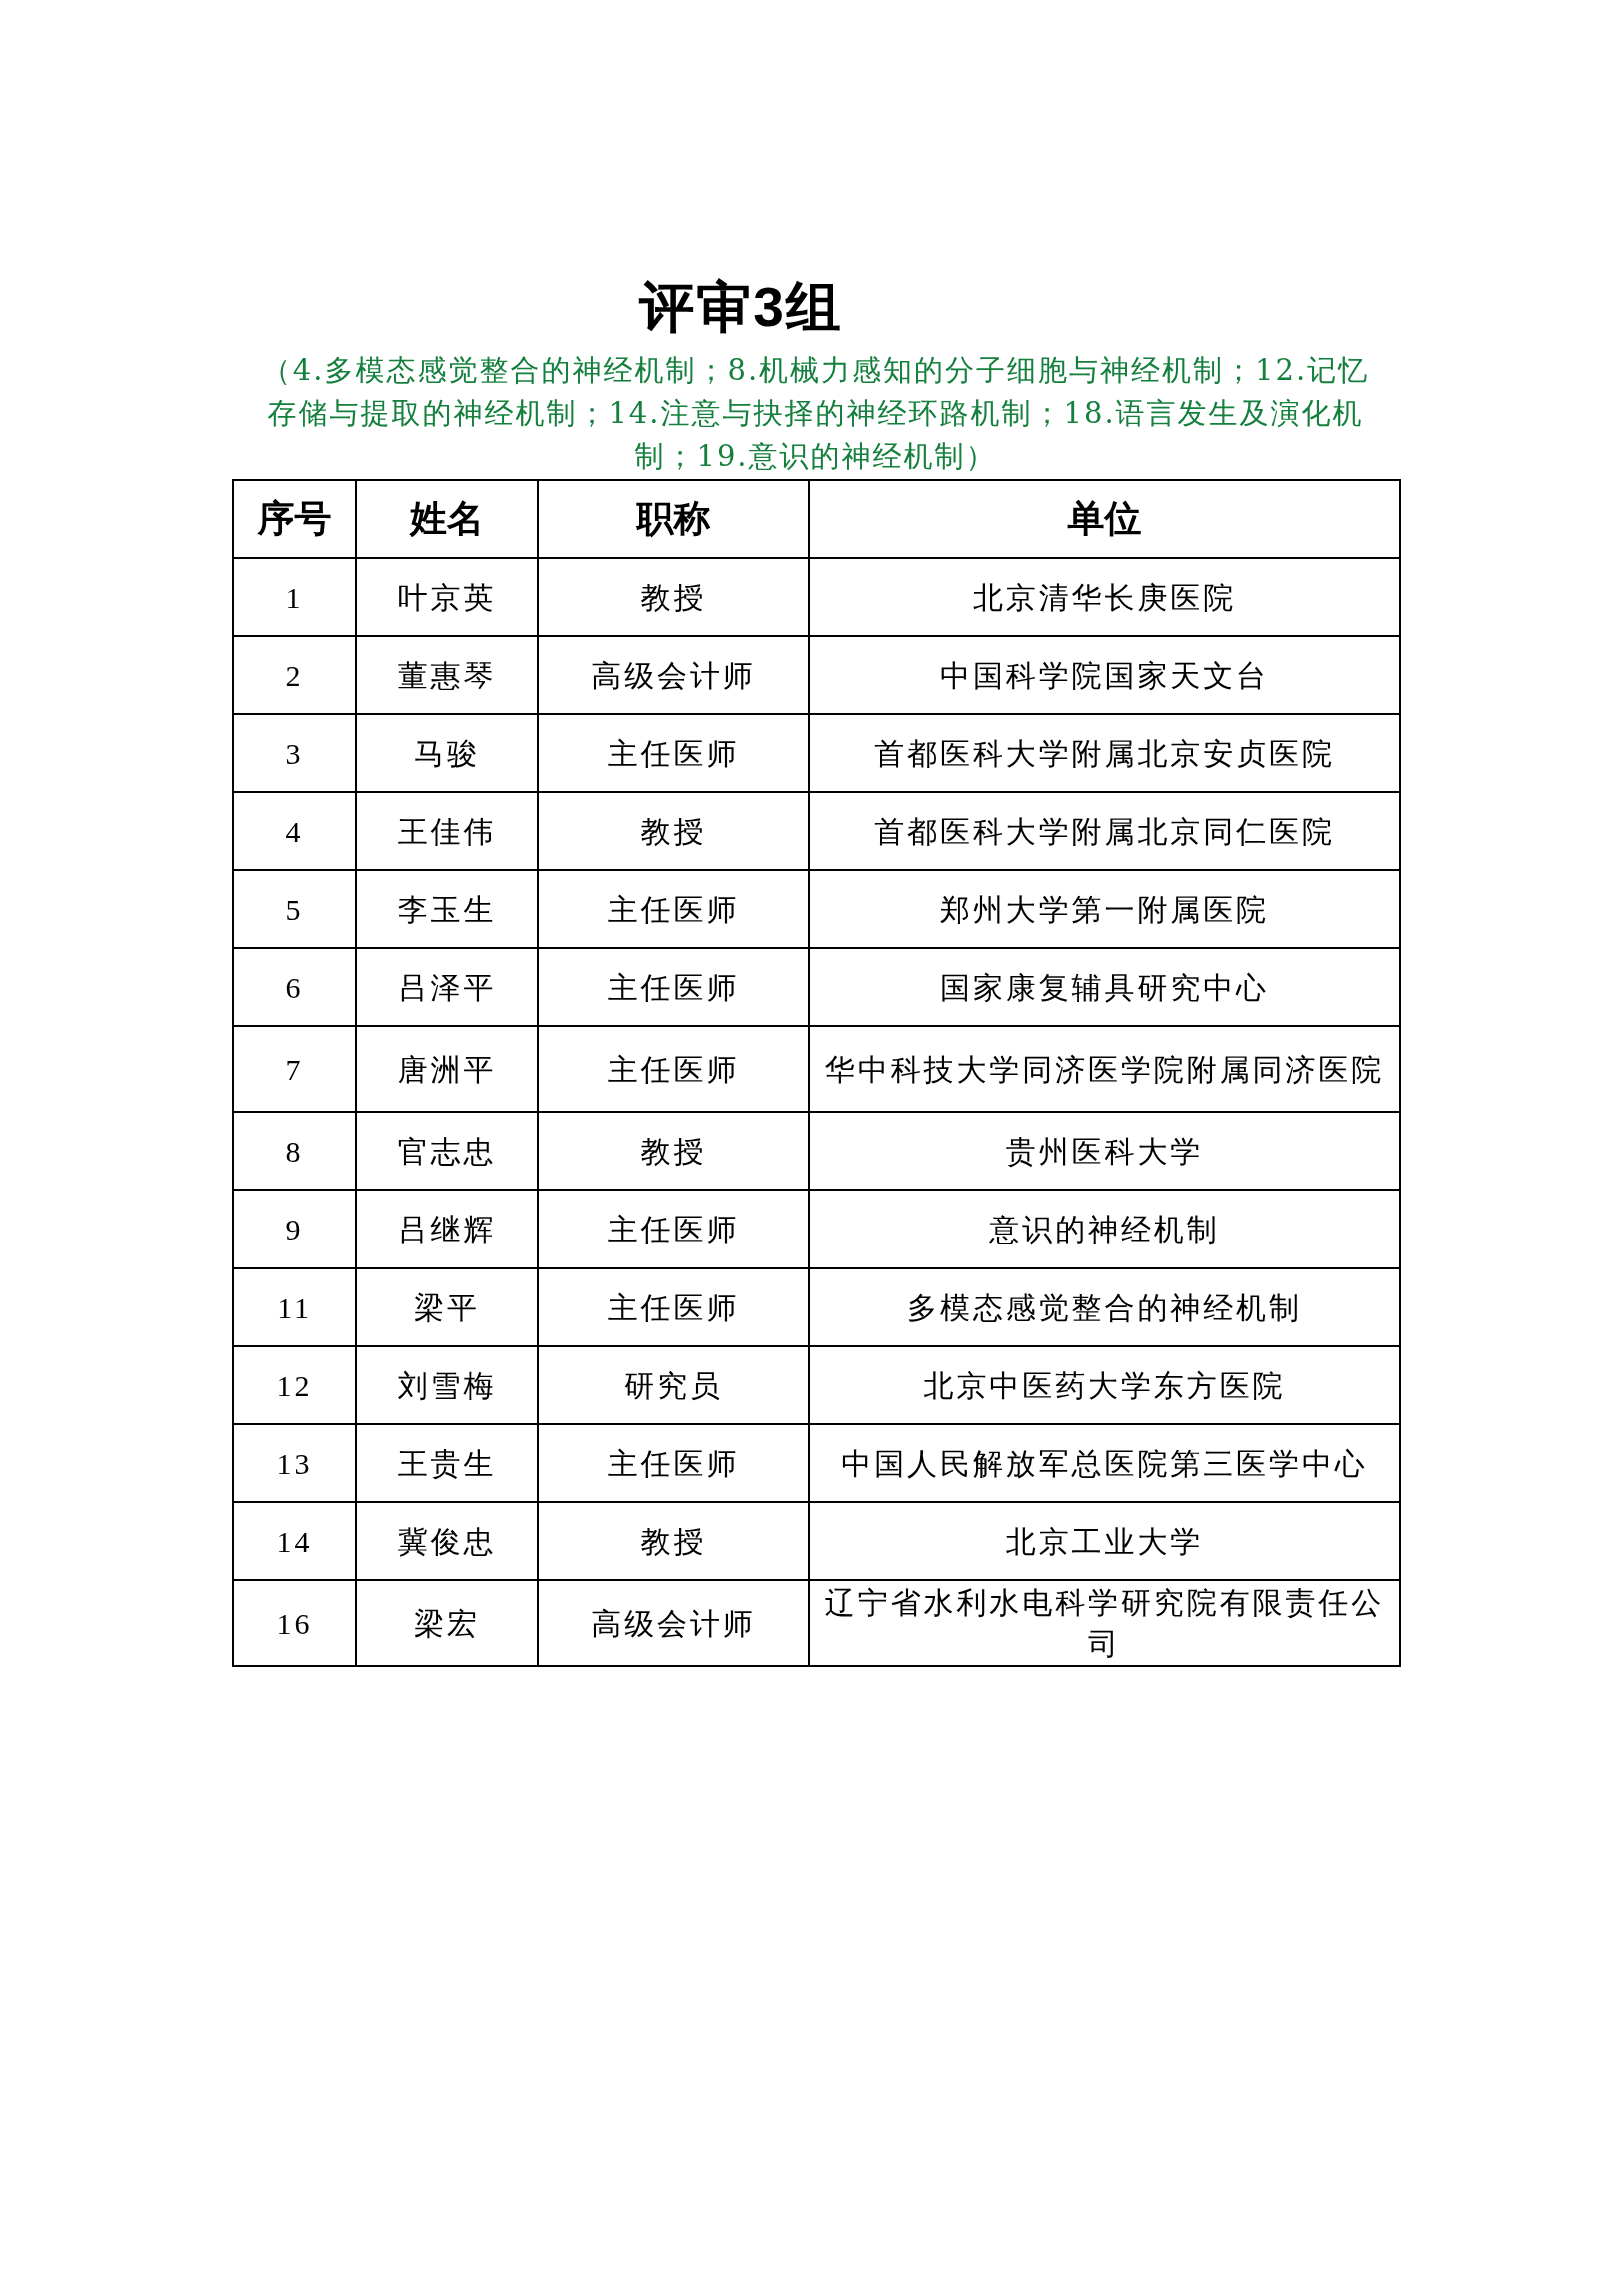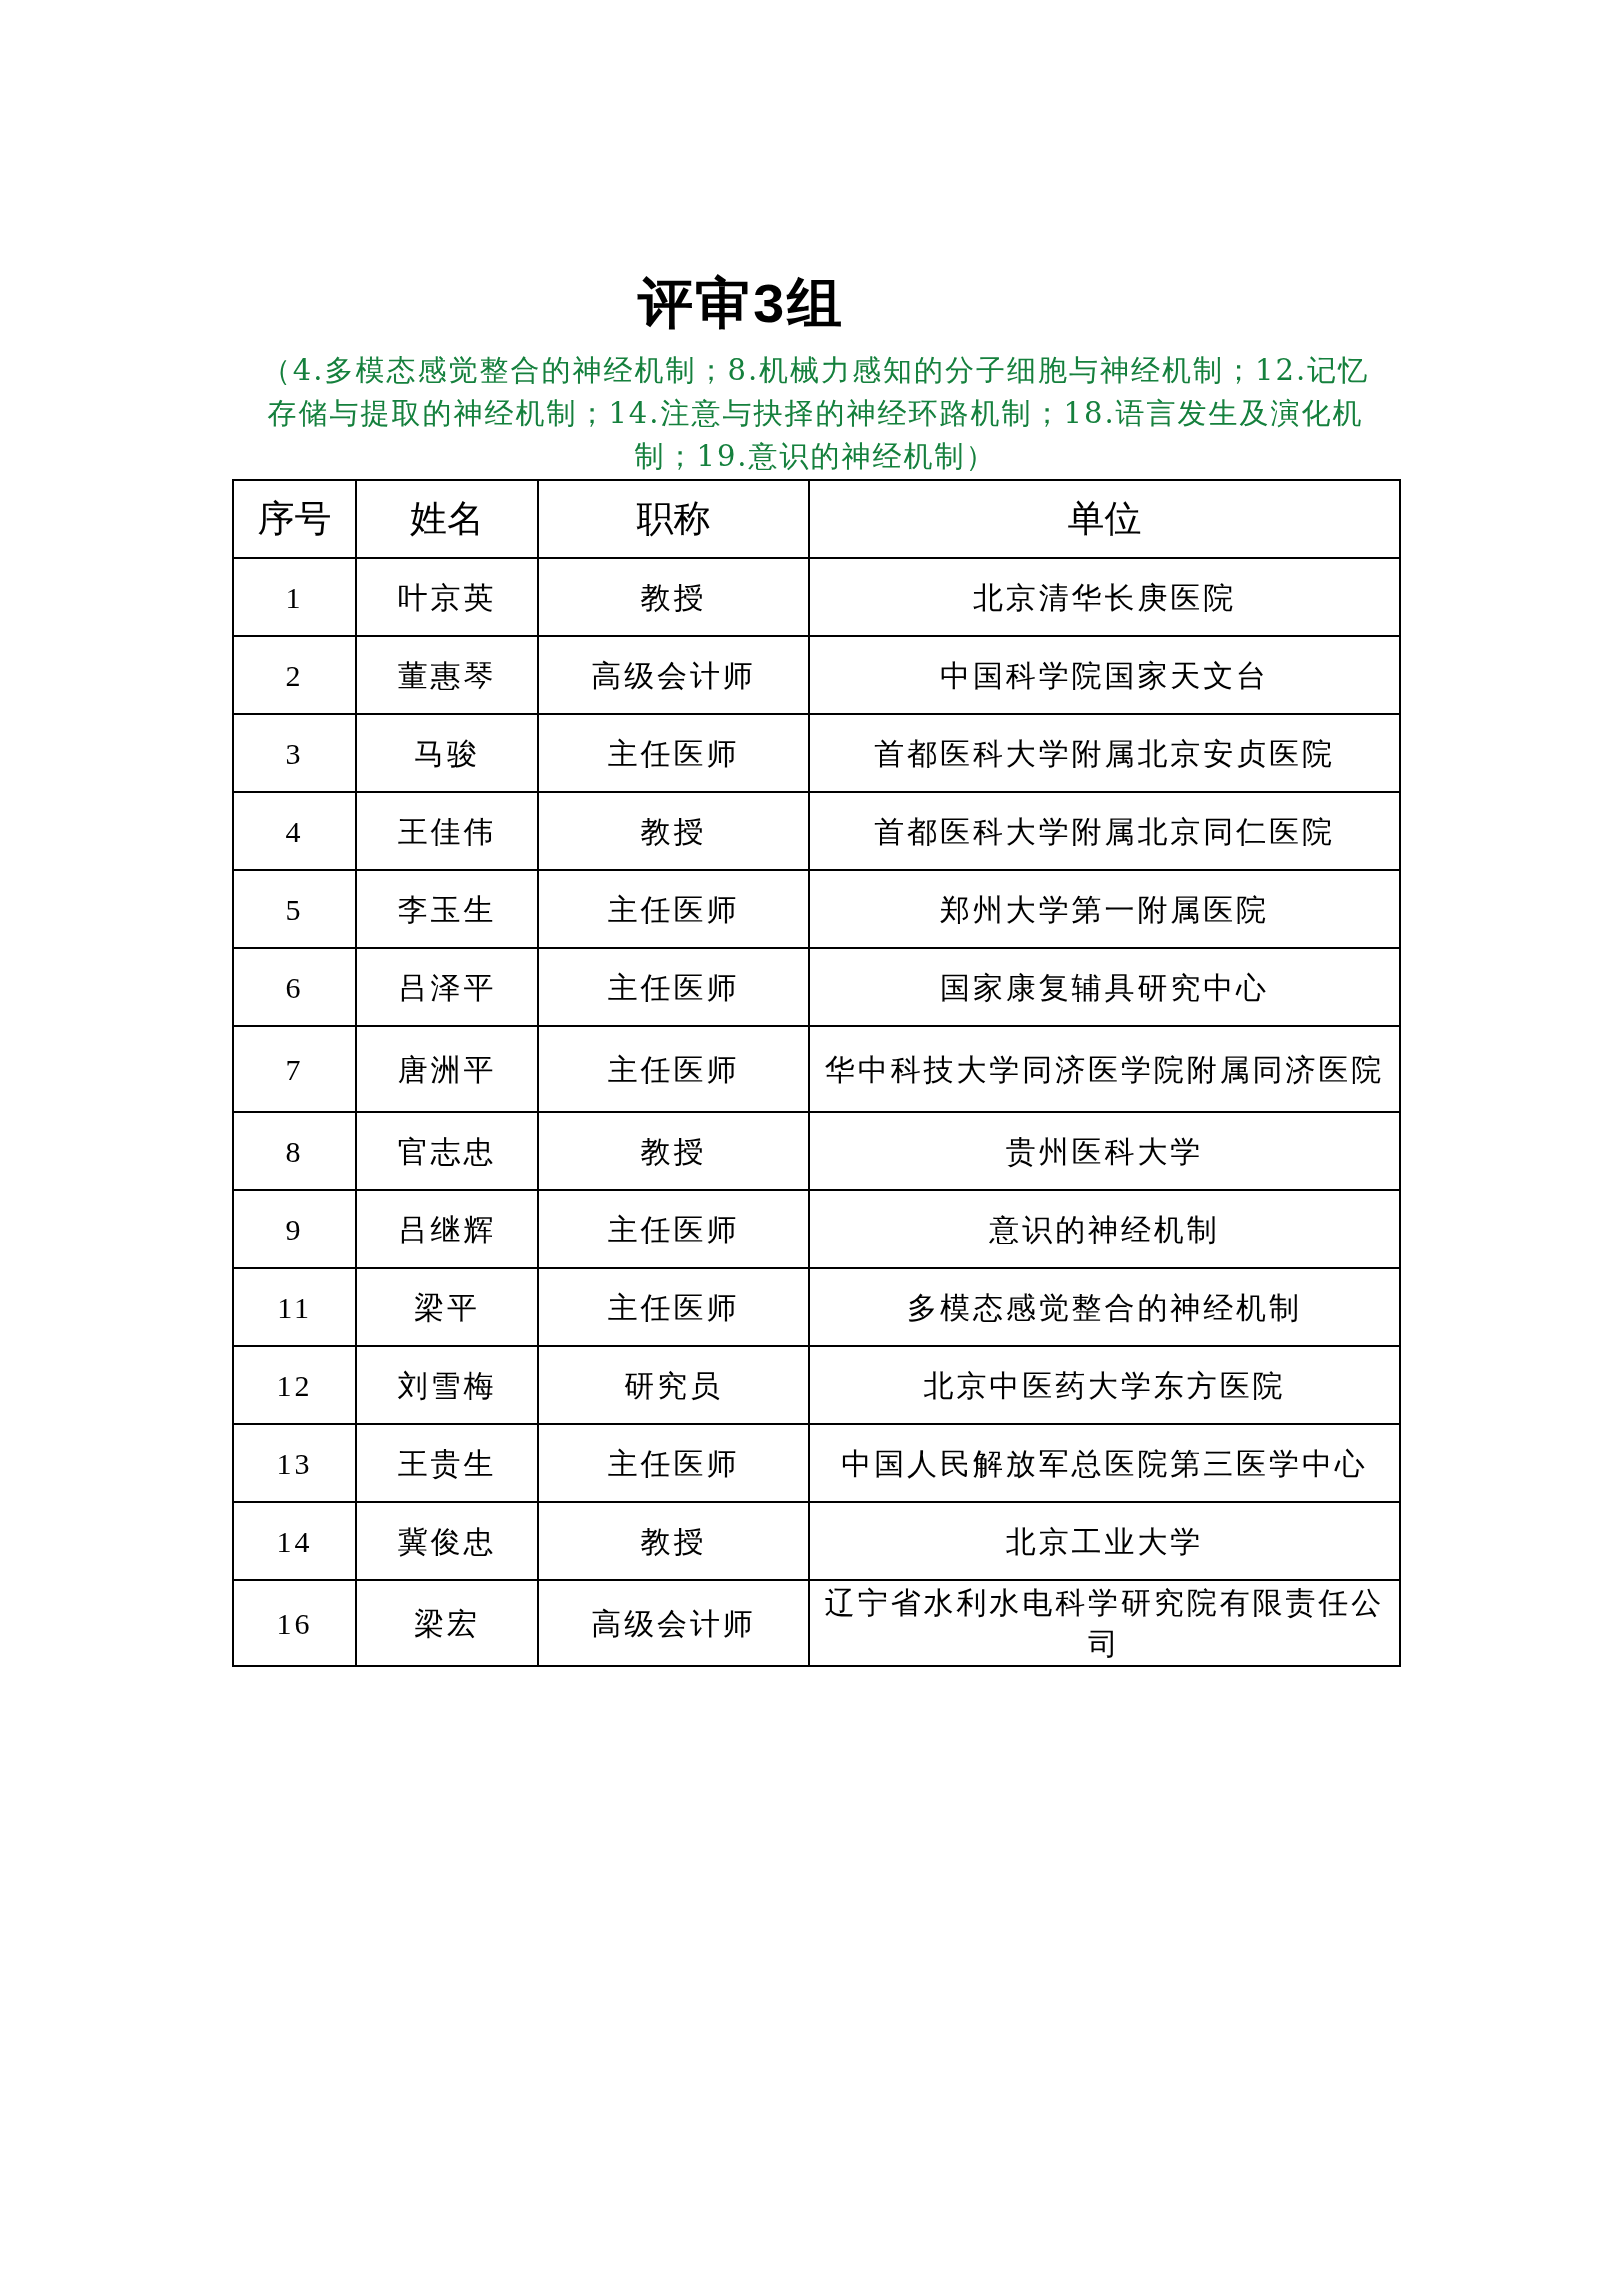--- a/index.html
+++ b/index.html
@@ -1,27 +1,27 @@
 <!DOCTYPE html>
 <html><head>
 <meta charset="utf-8">
 <style>
   html, body { margin: 0; padding: 0; background: #ffffff; }
   body { width: 1621px; height: 2293px; position: relative; overflow: hidden;
          font-family: "DejaVu Serif", "Liberation Serif", serif; color: #000; }
   .title { position: absolute; top: 272px; left: 0; width: 1482px; text-align: center;
-           font-family: Liberation Mono, monospace; font-weight: bold; font-size: 55px;
+           font-family: Liberation Sans, sans-serif; font-weight: bold; font-size: 55px;
            letter-spacing: 2px; line-height: 71px; }
   .subtitle { position: absolute; top: 349px; left: 247px; width: 1137px; text-align: center;
               font-size: 29px; line-height: 43px; letter-spacing: 2px; color: #15803d; }
   table.roster { position: absolute; top: 479px; left: 232px; width: 1167px;
                  border-collapse: collapse; table-layout: fixed; }
   table.roster td, table.roster th { border: 2px solid #000; text-align: center; vertical-align: middle;
                  padding: 0 5.9px; }
-  table.roster th { height: 76px; font-family: "DejaVu Sans", sans-serif; font-weight: normal;
+  table.roster th { height: 76px; font-family: "DejaVu Sans", sans-serif; font-weight: bold;
                  font-size: 37px; border-radius: 26px; }
   table.roster td { height: 76px; font-size: 30px; line-height: 41px; letter-spacing: 2.9px; }
   table.roster tr.tall td { height: 84px; }
   td.num { font-family: "Liberation Serif", serif; font-size: 35px; letter-spacing: 1px; }
 </style>
 </head>
 <body>
 
 <div class="title">评审3组</div>
 <div class="subtitle">（4.多模态感觉整合的神经机制；8.机械力感知的分子细胞与神经机制；12.记忆存储与提取的神经机制；14.注意与抉择的神经环路机制；18.语言发生及演化机制；19.意识的神经机制）</div>

